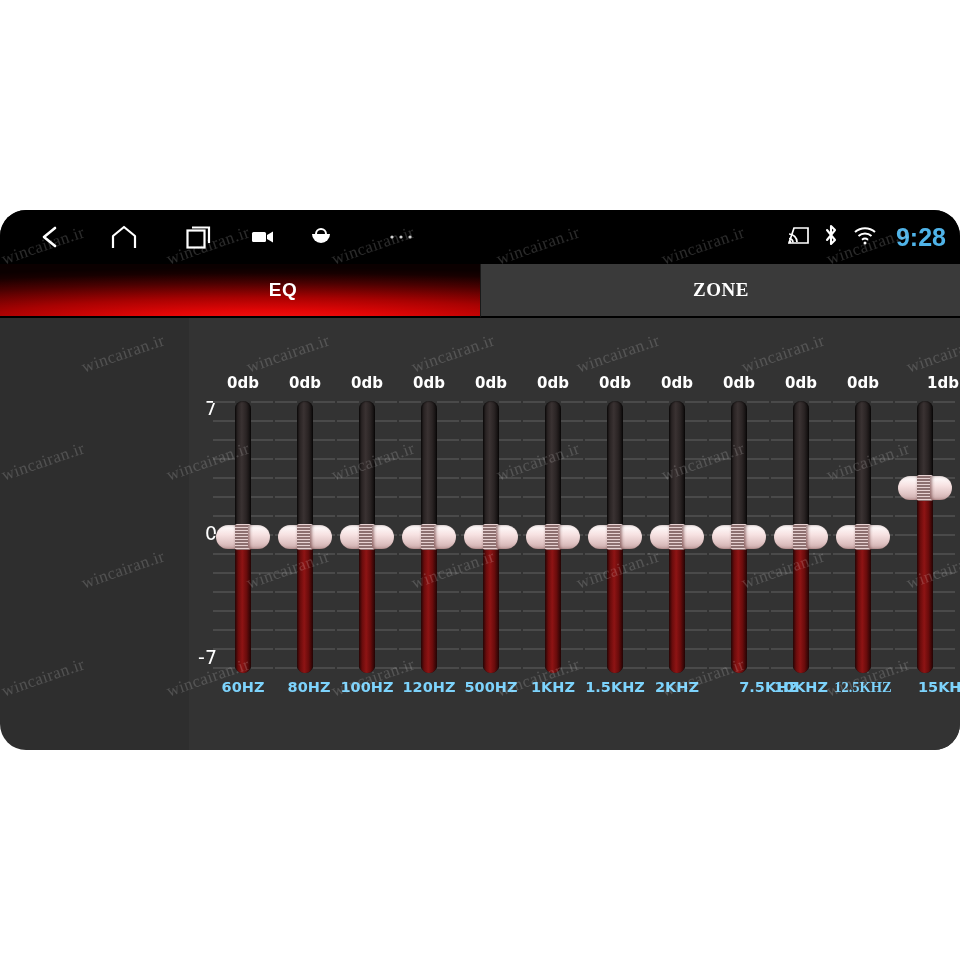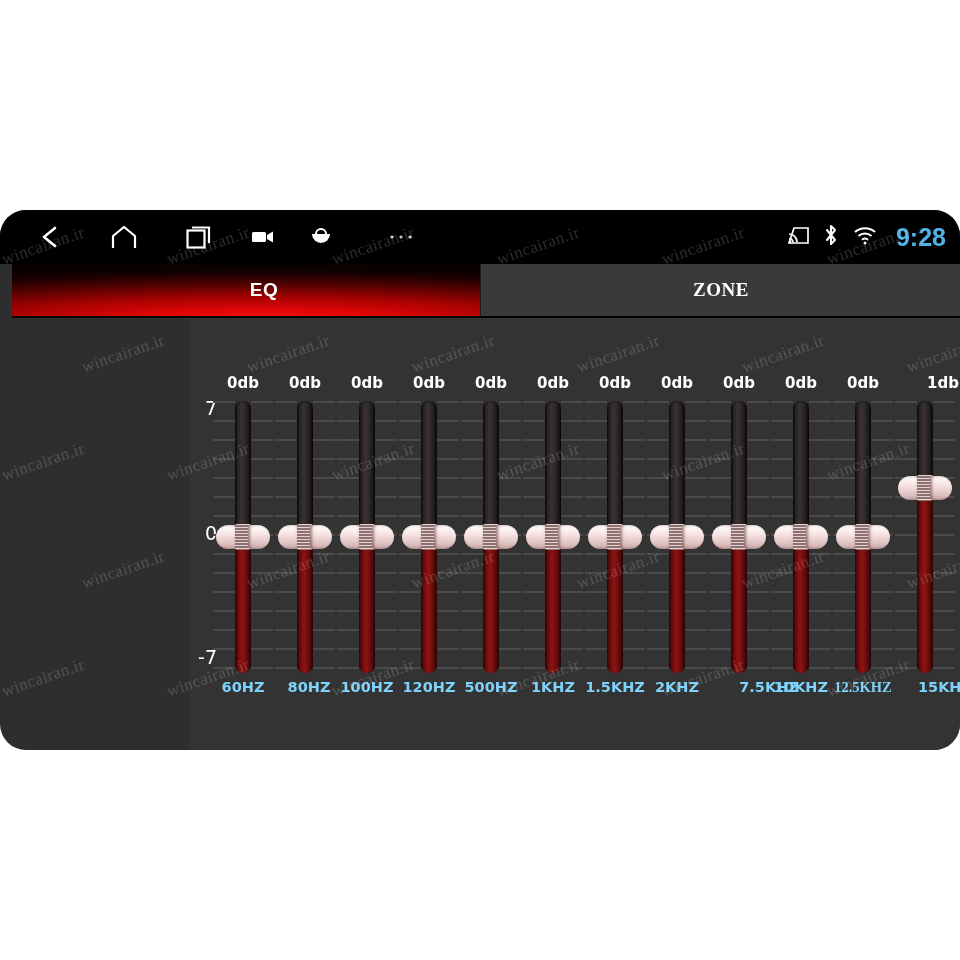--- a/index.html
+++ b/index.html
@@ -76,26 +76,27 @@
     height: 52px;
     display: flex;
     align-items: center;
     justify-content: center;
     color: #ffffff;
     font-size: 19px;
     font-weight: bold;
     letter-spacing: 0.5px;
   }
   #tab-eq {
-    left: 12px;
+    left: 0;
     width: 504px;
     background:
       radial-gradient(ellipse 120% 105% at 50% 112%,
         #fb1414 0%, #e20606 22%, #a80202 45%, #4a0101 72%, #170000 90%, #0b0000 100%);
     border-bottom: 2px solid #000;
+    padding-left: 31px;
   }
   #tab-zone {
     left: 480px;
     width: 480px;
     background: #3a3a3a;
     border-bottom: 2px solid #000;
     border-left: 1px solid #1a1a1a;
     font-family: Liberation Serif, serif;
   }
 

